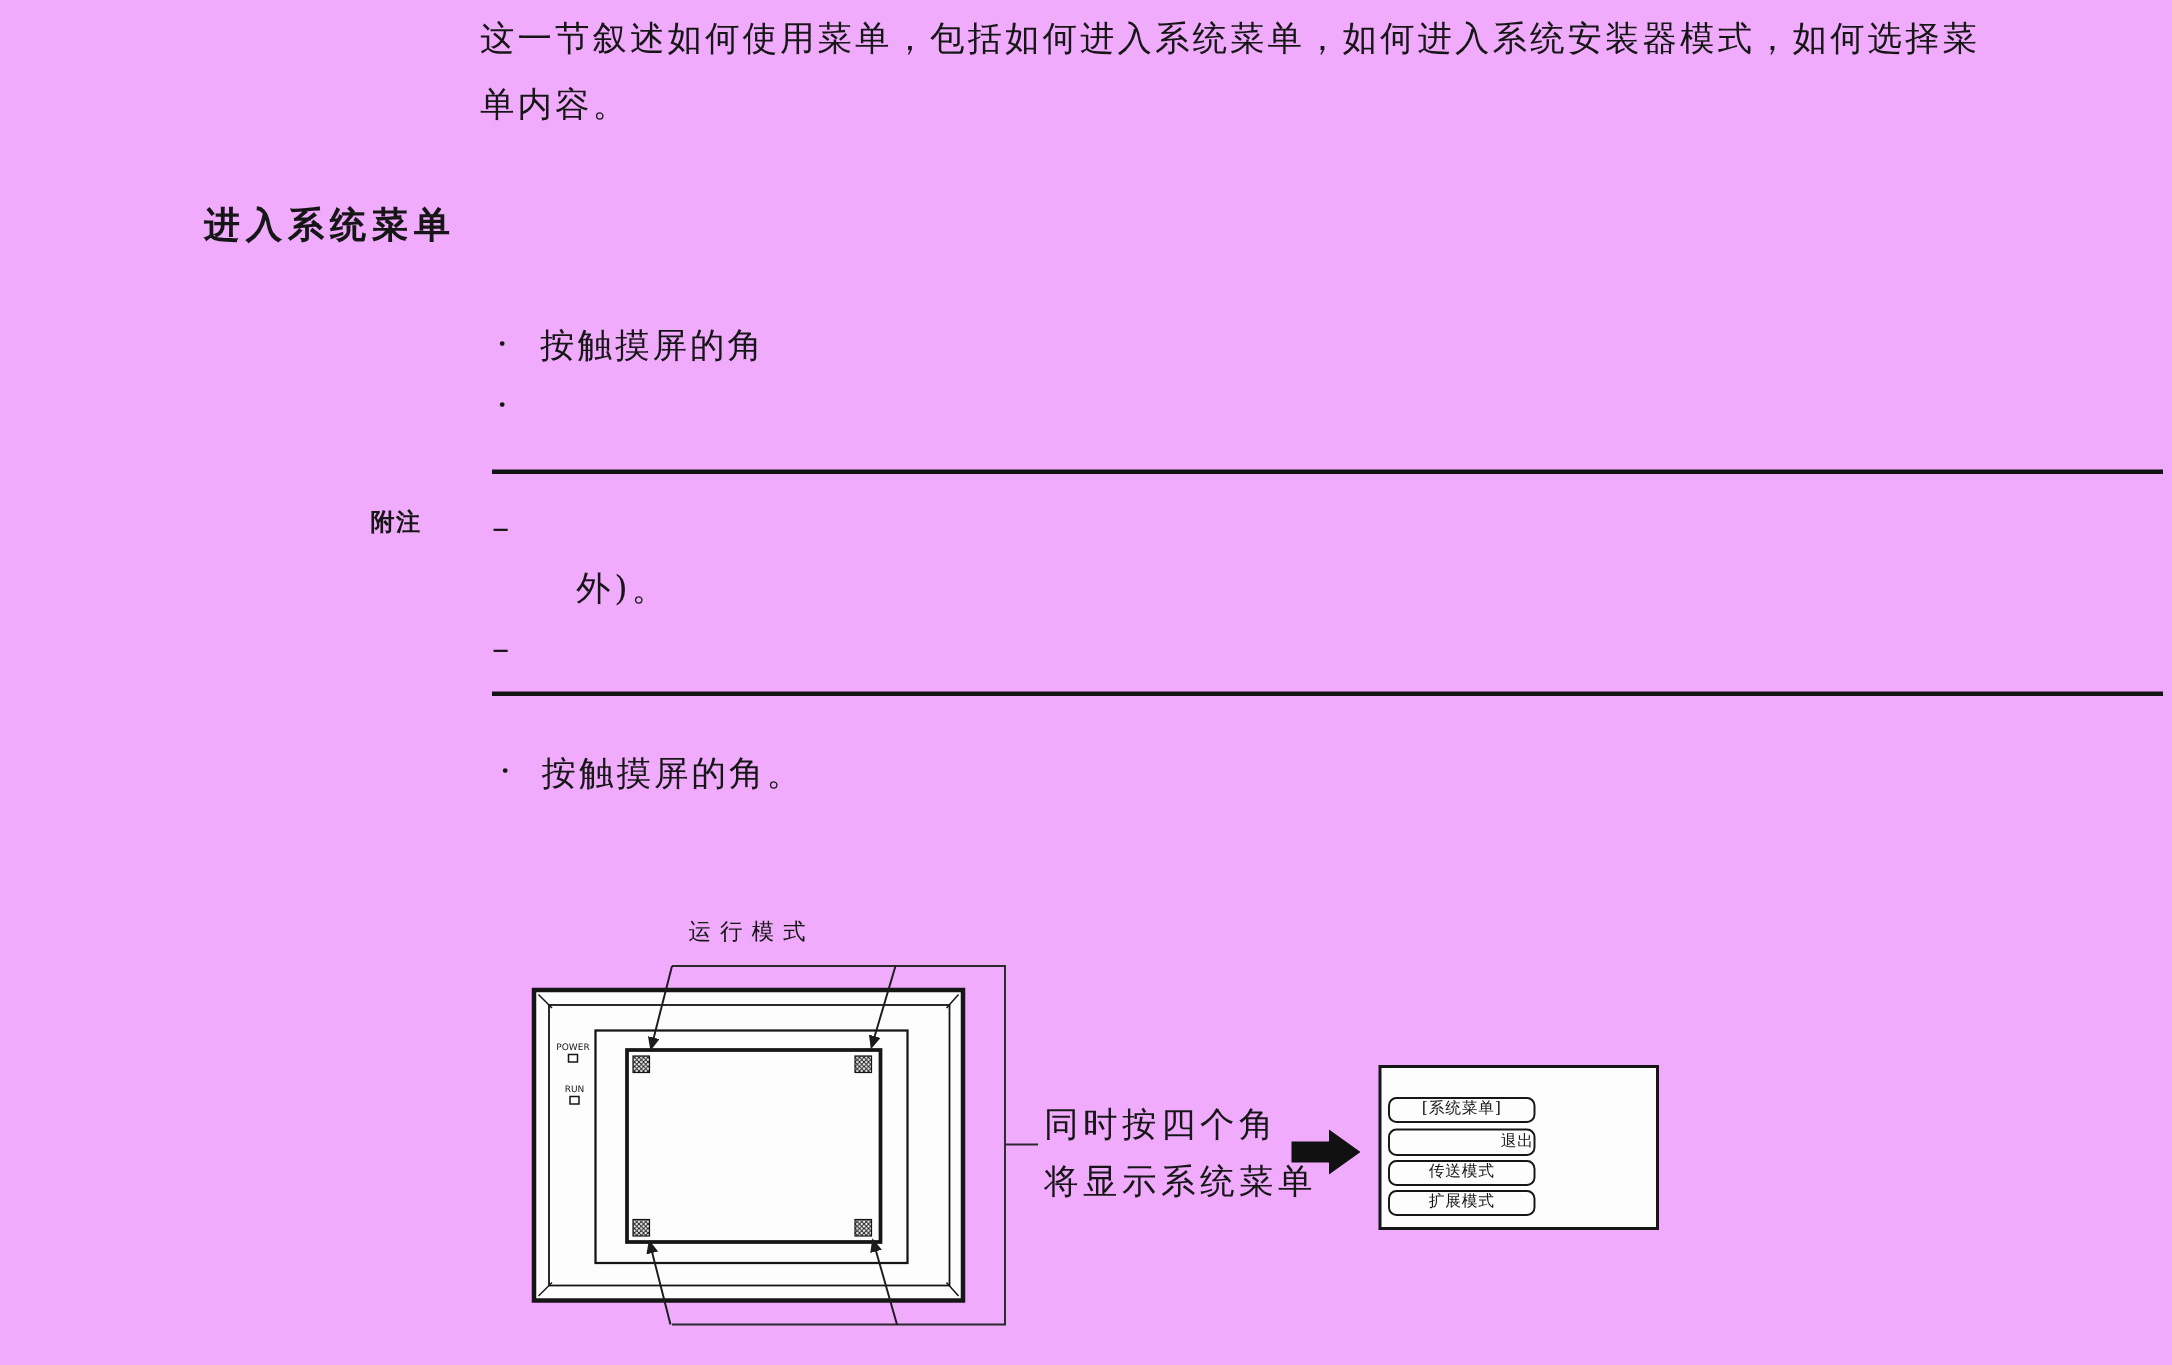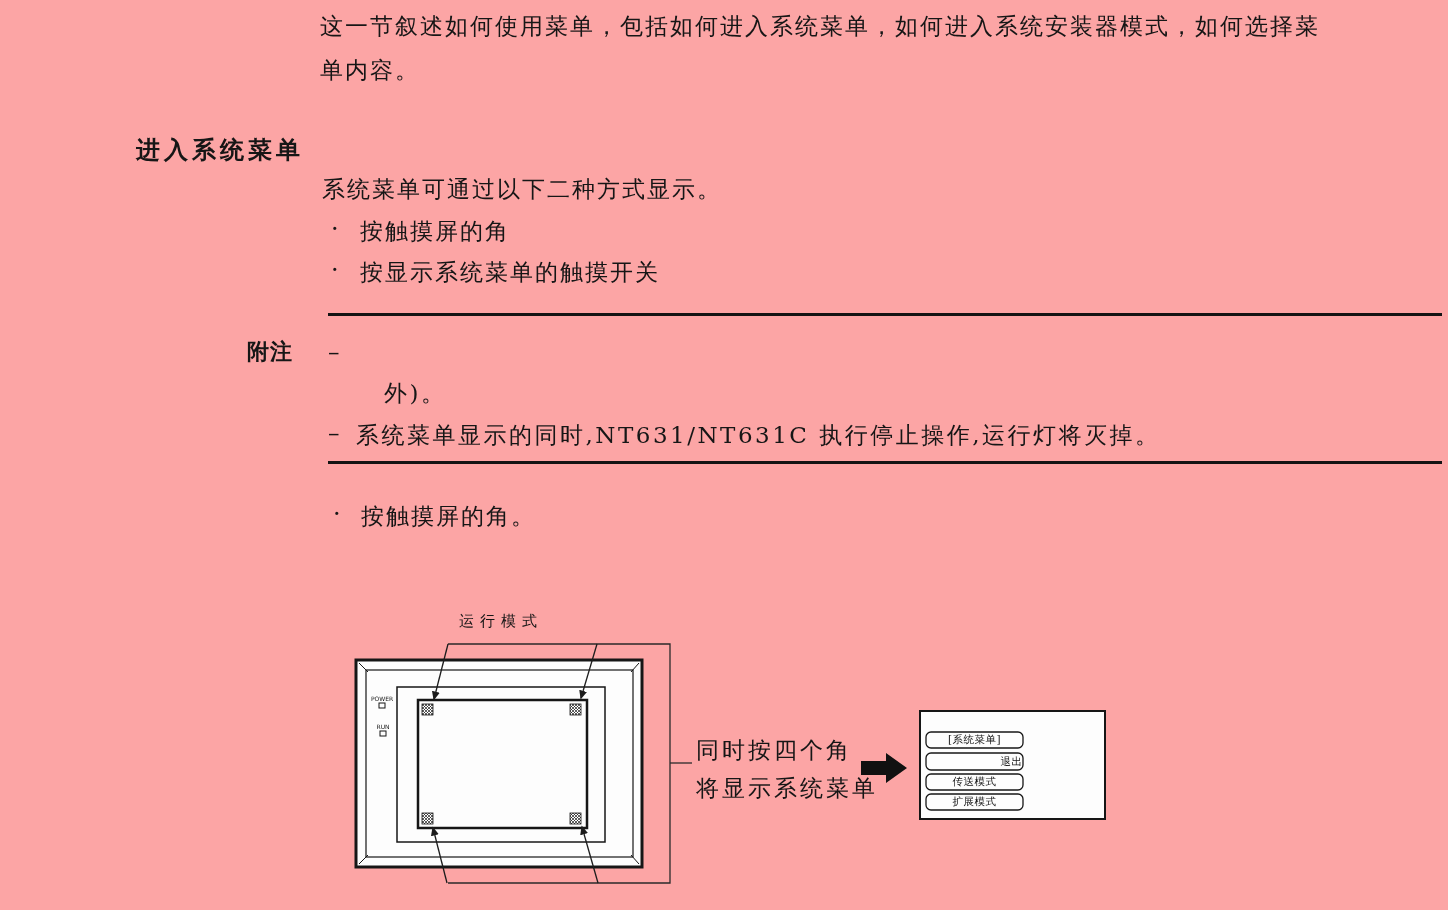--- a/index.html
+++ b/index.html
@@ -1,28 +1,28 @@
 <!DOCTYPE html>
 <html><head>
 <meta charset="utf-8">
 <style>
   html,body { margin:0; padding:0; background:#e8e8e8; }
   .page {
     position:relative;
     width:1448px; height:910px;
-    background:#fca5a5;
+    background:#f0abfc;
     color:#161616;
     font-family:"DejaVu Serif","Liberation Serif",serif;
     overflow:hidden;
   }
   .t { position:absolute; white-space:nowrap; line-height:1.15; }
   .body-text { font-size:23px; letter-spacing:2px; }
   .note-text { font-size:23px; letter-spacing:2.5px; }
   .heading   { font-size:24px; font-weight:bold; letter-spacing:4px; }
-  .note-label{ font-size:22px; font-weight:bold; letter-spacing:1px; }
+  .note-label{ font-size:16px; font-weight:bold; letter-spacing:1px; }
   .marker    { font-size:24px; }
   .rule { position:absolute; left:328px; width:1114px; height:2.5px; background:#141414; }
   .diagram-label { font-size:15px; letter-spacing:6px; }
   .instr { font-size:23px; letter-spacing:3px; }
   .menu-btn-label {
     position:absolute; left:926px; width:97px; height:15px;
     font-size:10.5px; letter-spacing:0.5px; text-align:center; line-height:15px;
     white-space:nowrap; overflow:hidden;
   }
   .led-label {
@@ -34,37 +34,34 @@
 </head>
 <body>
 
 <div class="page">
 
   <div class="t body-text" style="left:320px; top:13px;">这一节叙述如何使用菜单，包括如何进入系统菜单，如何进入系统安装器模式，如何选择菜</div>
   <div class="t body-text" style="left:320px; top:57px;">单内容。</div>
 
   <div class="t heading" style="left:136px; top:136px;">进入系统菜单</div>
 
-  <div class="t body-text" style="left:322px; top:176px;">系统菜单可通过以下二种方式显示。</div>
 
   <div class="t marker" style="left:331px; top:216px;">·</div>
   <div class="t body-text" style="left:360px; top:218px;text-align:right;">按触摸屏的角</div>
 
   <div class="t marker" style="left:331px; top:257px;">·</div>
-  <div class="t body-text" style="left:360px; top:259px;">按显示系统菜单的触摸开关</div>
 
   <div class="rule" style="top:313px;"></div>
 
   <div class="t note-label" style="left:247px; top:339px;">附注</div>
 
   <div class="t note-text" style="left:328px; top:339px;">–</div>
   <div class="t note-text" style="left:384px; top:380px;">外)。</div>
 
   <div class="t note-text" style="left:328px; top:420px;">–</div>
-  <div class="t note-text" style="left:356px; top:422px;">系统菜单显示的同时,NT631/NT631C 执行停止操作,运行灯将灭掉。</div>
 
   <div class="rule" style="top:461px;"></div>
 
   <div class="t marker" style="left:333px; top:501px;">·</div>
   <div class="t body-text" style="left:361px; top:503px;">按触摸屏的角。</div>
 
   <svg class="linework" width="1448" height="910" viewBox="0 0 1448 910">
     <defs>
       <pattern id="hatch" width="3" height="3" patternUnits="userSpaceOnUse">
         <path d="M0,0 L3,3 M0,3 L3,0" stroke="#1c1c1c" stroke-width="0.7"></path>

